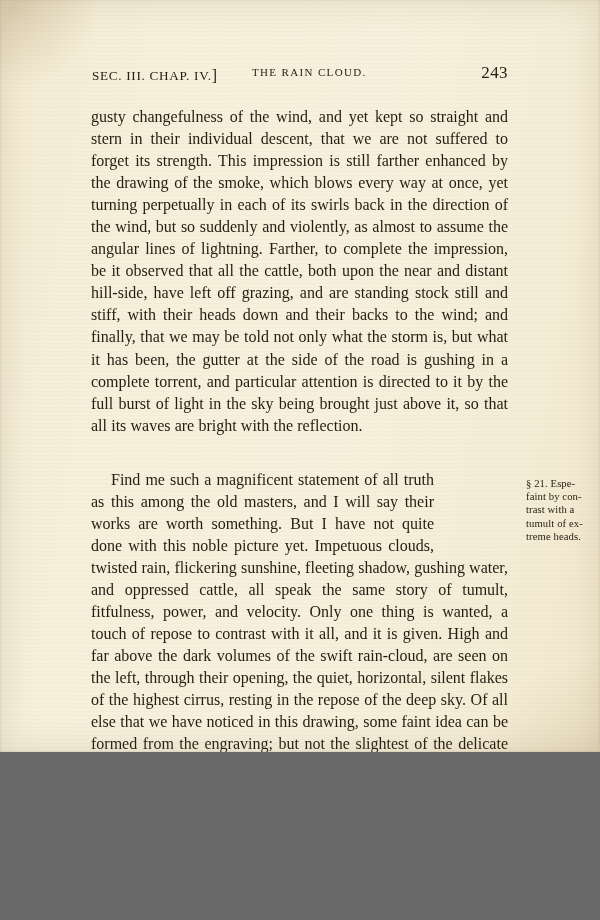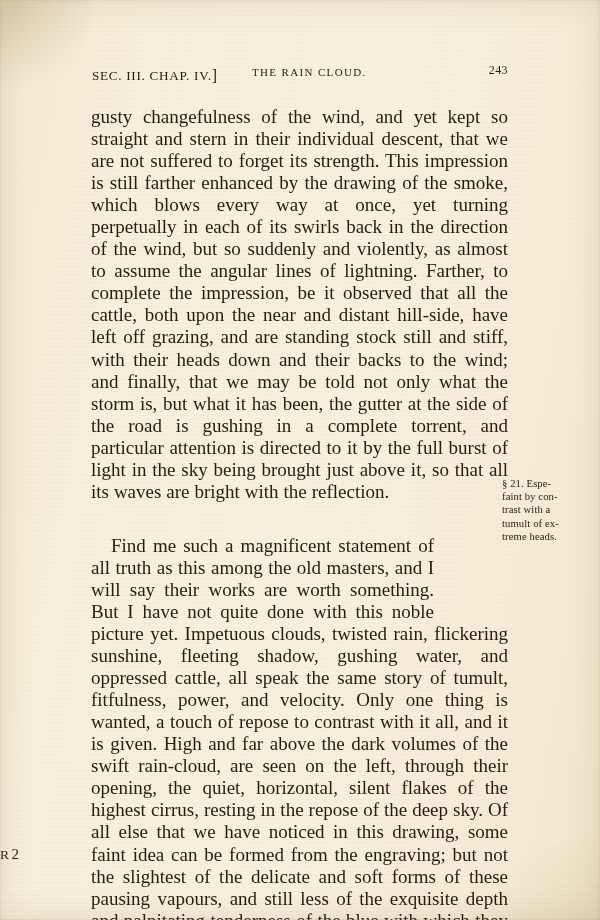--- a/index.html
+++ b/index.html
@@ -5,21 +5,21 @@
 <style>
   html, body {
     margin: 0;
     padding: 0;
     background: #6a6a6a;
   }
 
   .page {
     position: relative;
     width: 600px;
-    height: 920px;
+    height: 752px;
     overflow: hidden;
     background:
       radial-gradient(ellipse 120px 110px at 2% 1%, rgba(196,176,140,0.45) 0%, rgba(196,176,140,0.0) 72%),
       radial-gradient(ellipse 180px 160px at 101% 102%, rgba(198,180,146,0.30) 0%, rgba(198,180,146,0) 70%),
       linear-gradient(100deg, #f3ead2 0%, #f6efda 22%, #f7f0dc 55%, #f4ecd5 82%, #f1e7cd 100%);
     font-family: "Liberation Serif", "DejaVu Serif", serif;
     color: #241c12;
     box-sizing: border-box;
   }
 
@@ -91,35 +91,35 @@
     font-size: 11px;
     font-variant: small-caps;
     letter-spacing: 1.35px;
     white-space: nowrap;
   }
 
   .rh-folio {
     position: absolute;
     right: 0;
     top: -3px;
-    font-size: 12px;
+    font-size: 17px;
     letter-spacing: 0.4px;
   }
 
   
   .textblock {
     position: absolute;
     top: 106px;
     left: 91px;
     width: 417px;
   }
 
   p.body {
     margin: 0;
-    font-size: 19px;
+    font-size: 16px;
     line-height: 22.05px;
     text-align: justify;
     text-justify: inter-word;
     word-spacing: 0.2px;
     -webkit-hyphens: none;
     hyphens: none;
   }
 
   p.body.indent {
     text-indent: 20px;
@@ -144,20 +144,21 @@
     font-size: 10.7px;
     line-height: 13.2px;
     text-align: left;
     letter-spacing: 0.08px;
     color: #2b2217;
   }
 
   .sidenote .ln {
     display: block;
     white-space: nowrap;
+    margin-left: 24px;
   }
 
   
   .signature {
     position: absolute;
     top: 846px;
     left: 0;
     width: 600px;
     text-align: left;
     font-size: 13px;

